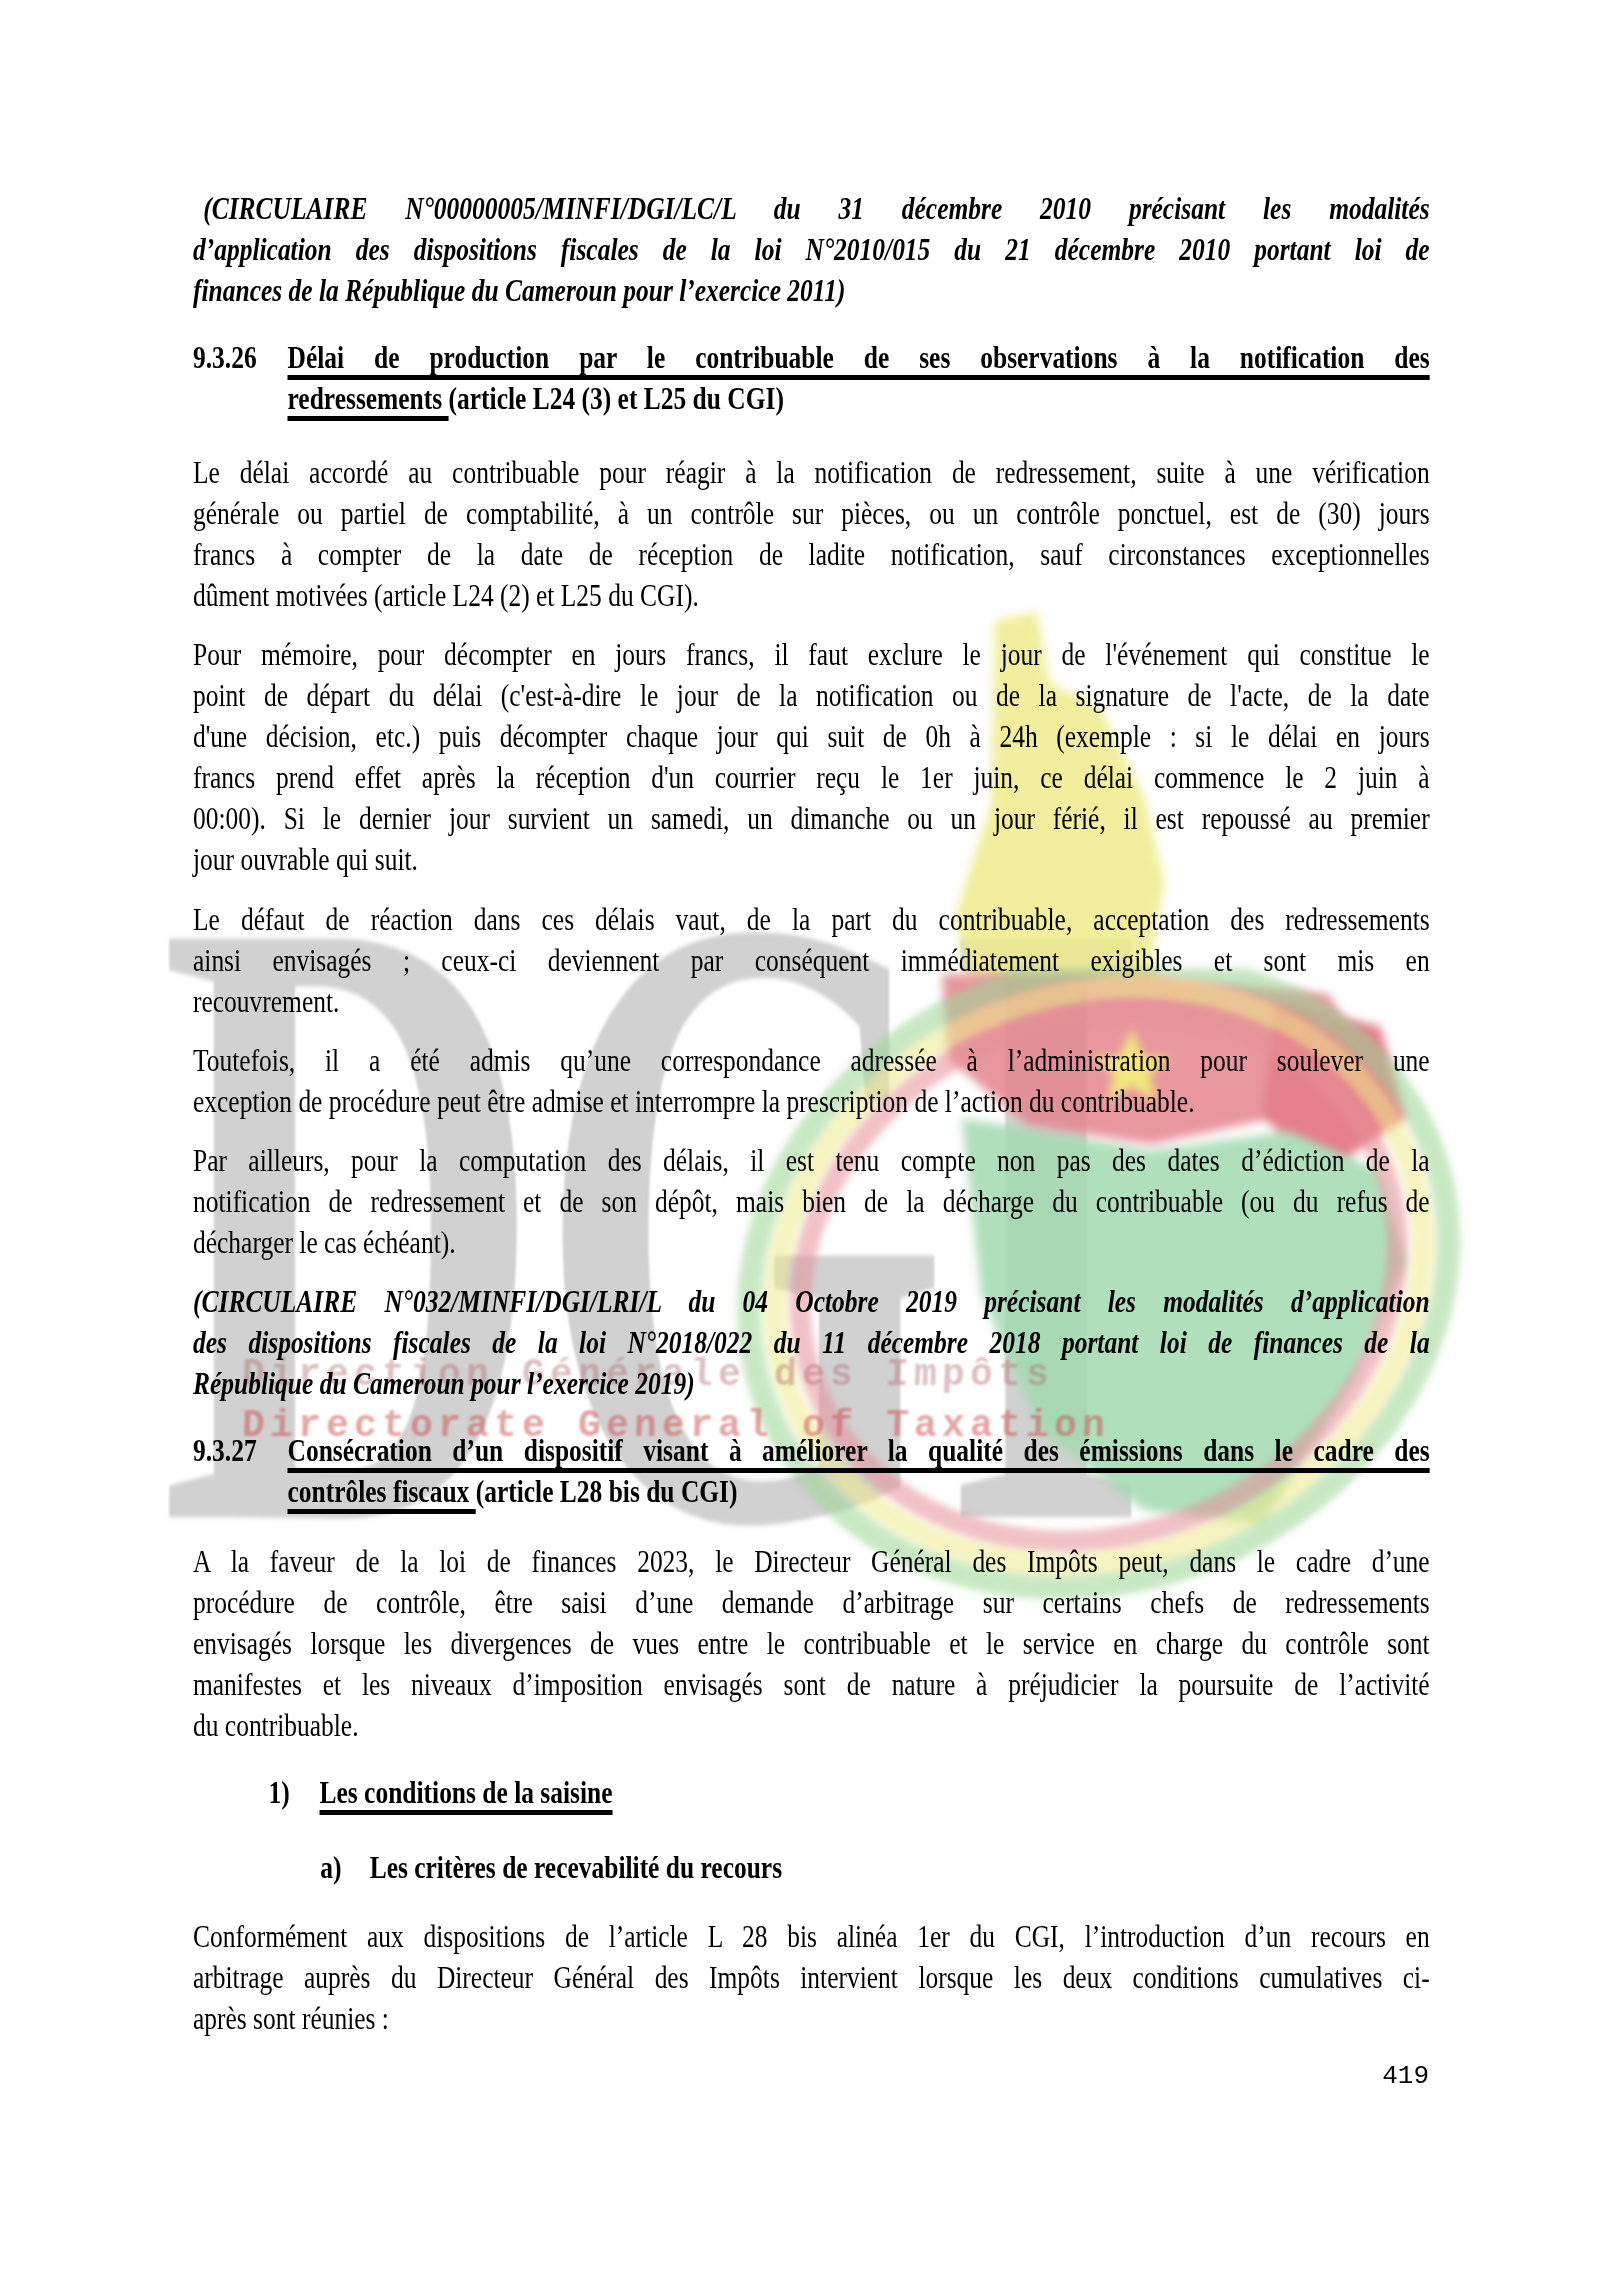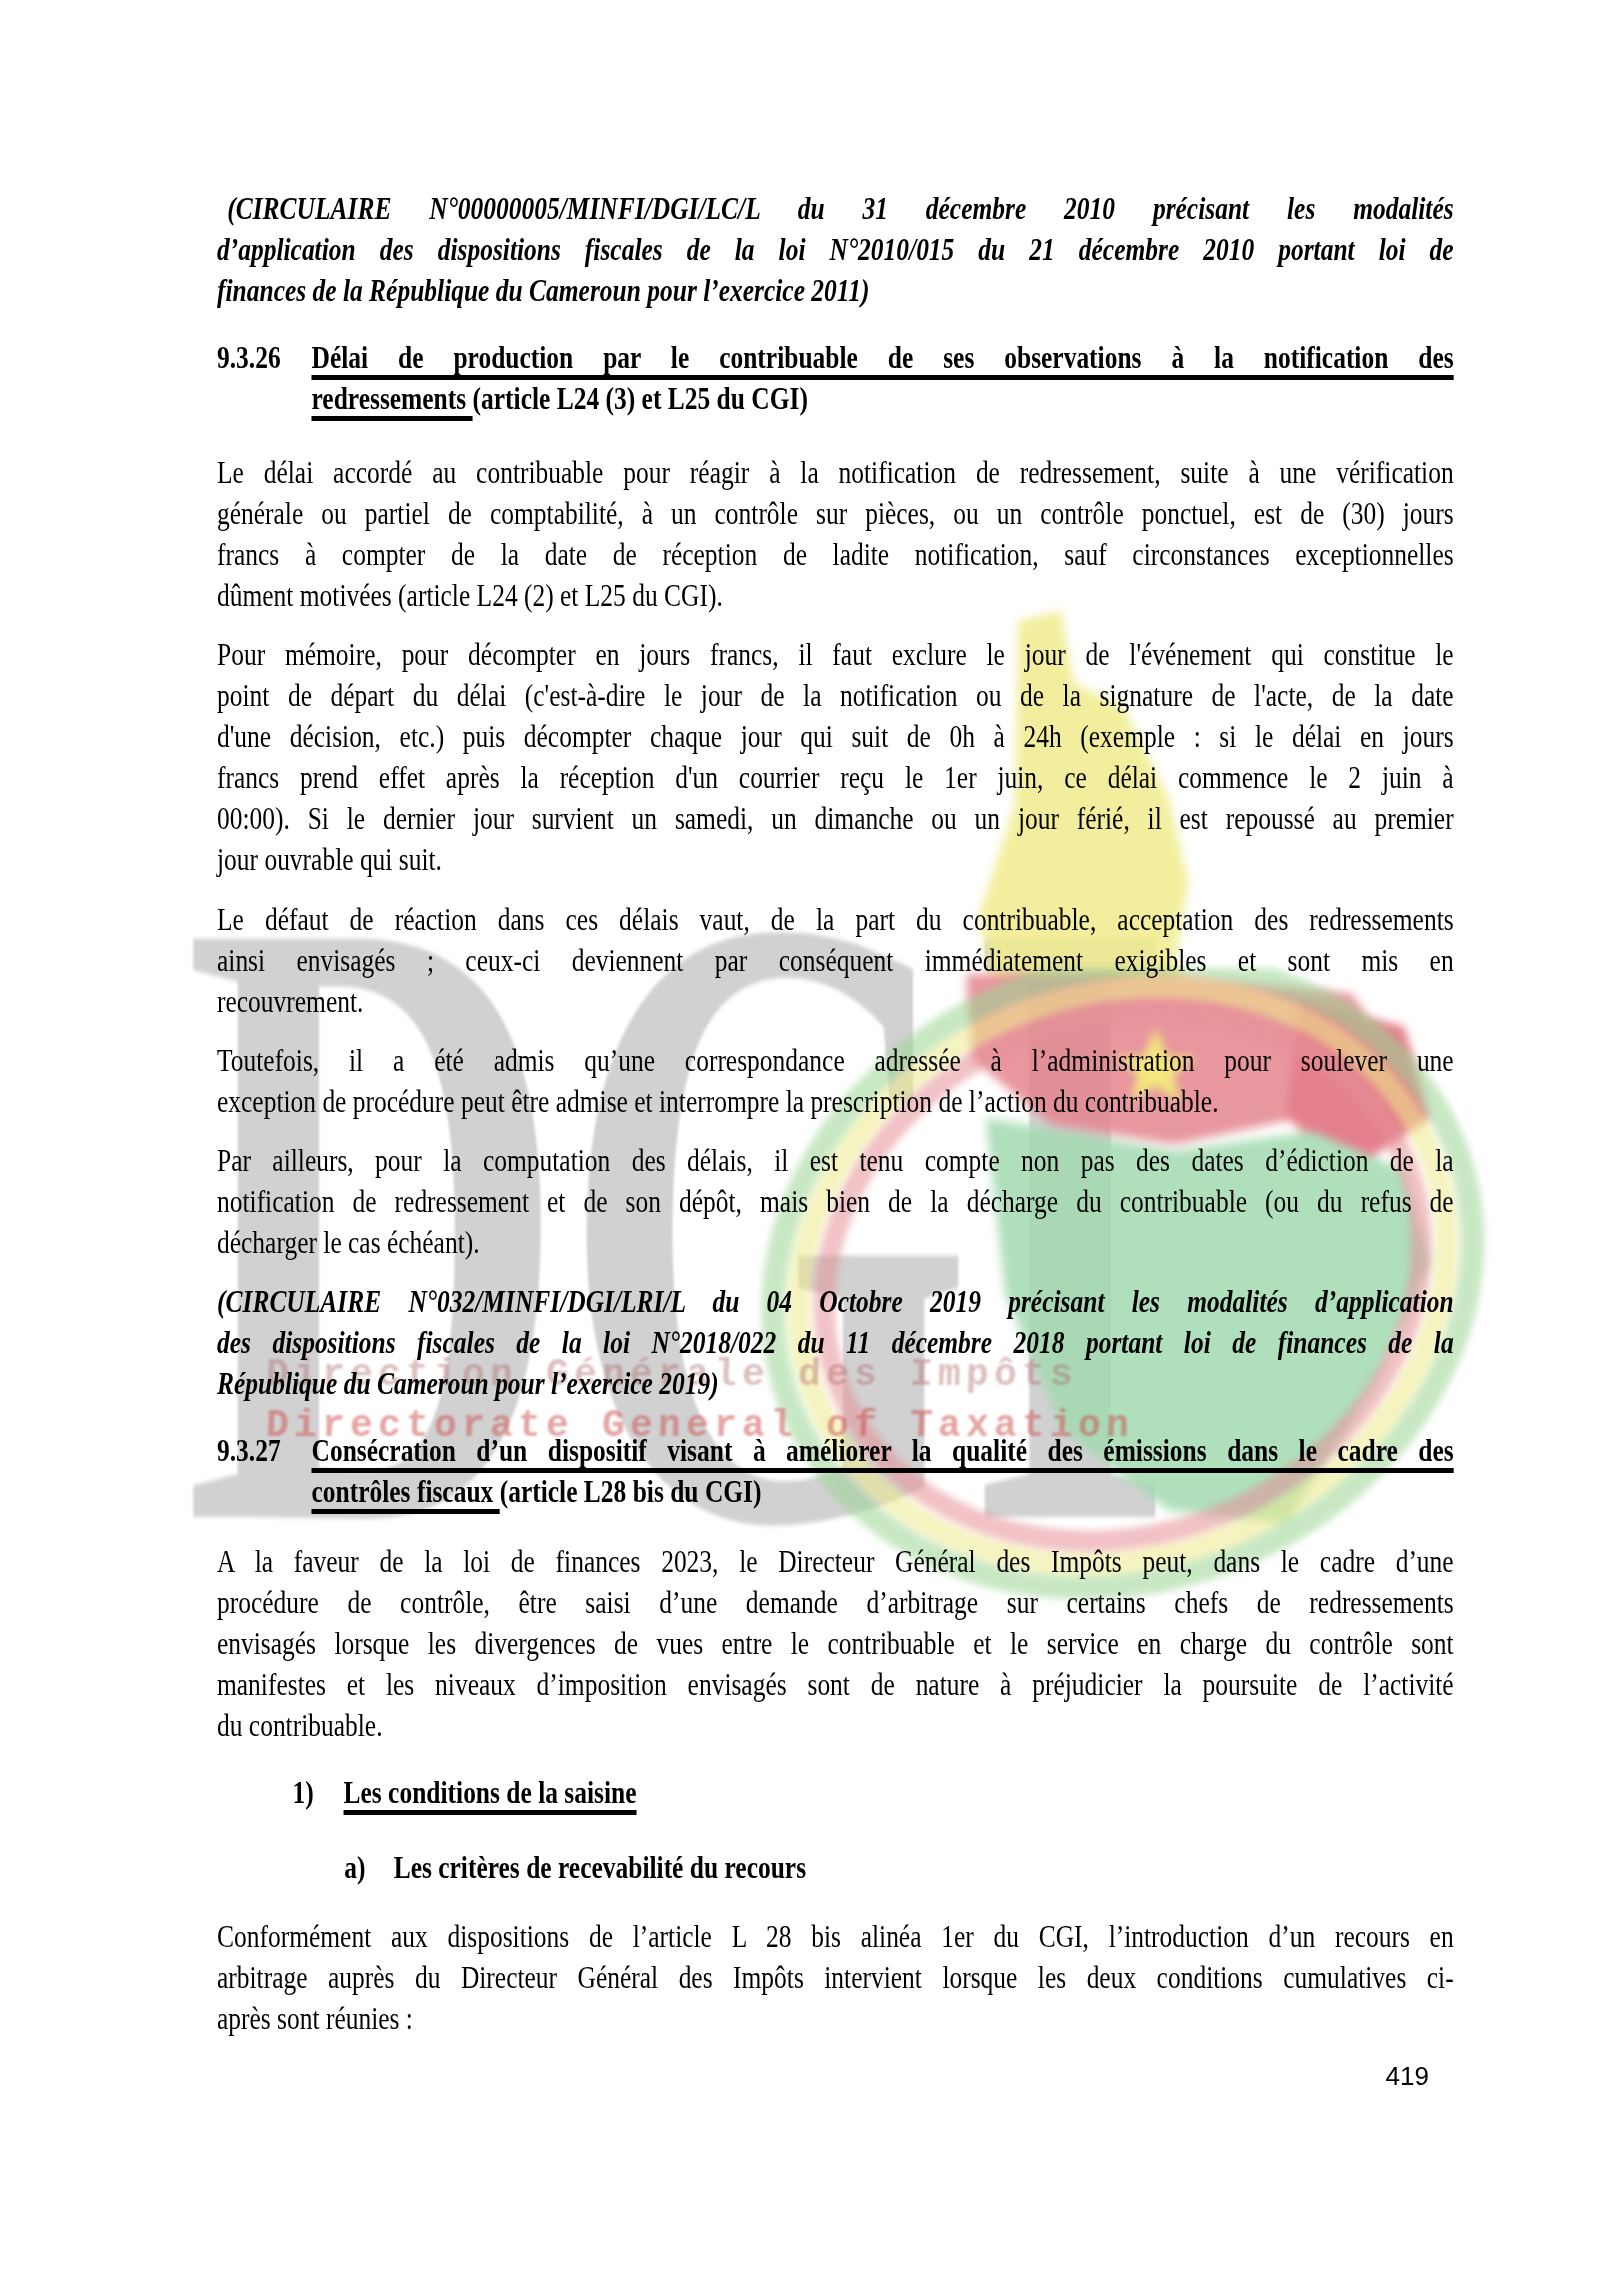--- a/index.html
+++ b/index.html
@@ -3,21 +3,21 @@
 <meta charset="utf-8">
 <style>
   html,body { margin:0; padding:0; }
   body {
     width:1623px; height:2295px;
     background:#ffffff;
     position:relative;
     font-family:"Liberation Serif", serif;
     color:#000;
   }
-  .page { position:absolute; inset:0; overflow:hidden;margin-left:24px; }
+  .page { position:absolute; inset:0; overflow:hidden; }
 
   
   .watermark { position:absolute; inset:0; z-index:0; }
   .wm-dgi {
     position:absolute; left:160px; top:778px;
     font-family:"Liberation Serif", serif;
     font-weight:bold; font-size:883px; line-height:1;
     color:rgba(120,120,120,0.34);
     transform:scaleX(0.60); transform-origin:left top;
     letter-spacing:-9.8px;
@@ -56,21 +56,21 @@
 
   .heading { position:relative; padding-left:115px; font-weight:bold; }
   .hnum { position:absolute; left:0; top:0; }
 
   .list-item-1 { position:relative; margin-left:92px; padding-left:62px; font-weight:bold; }
   .list-item-a { position:relative; margin-left:155px; padding-left:60px; font-weight:bold; }
   .lnum { position:absolute; left:0; top:0; }
 
   .pagenum {
     position:absolute; right:194px; top:2061px; z-index:1;
-    font-family:Liberation Sans, sans-serif; font-size:26px;
+    font-family:Liberation Mono, monospace; font-size:26px;
   }
 </style>
 </head>
 <body>
 
 <div class="page">
 
   <div class="watermark">
     <div class="wm-dgi">DGI</div>
 

